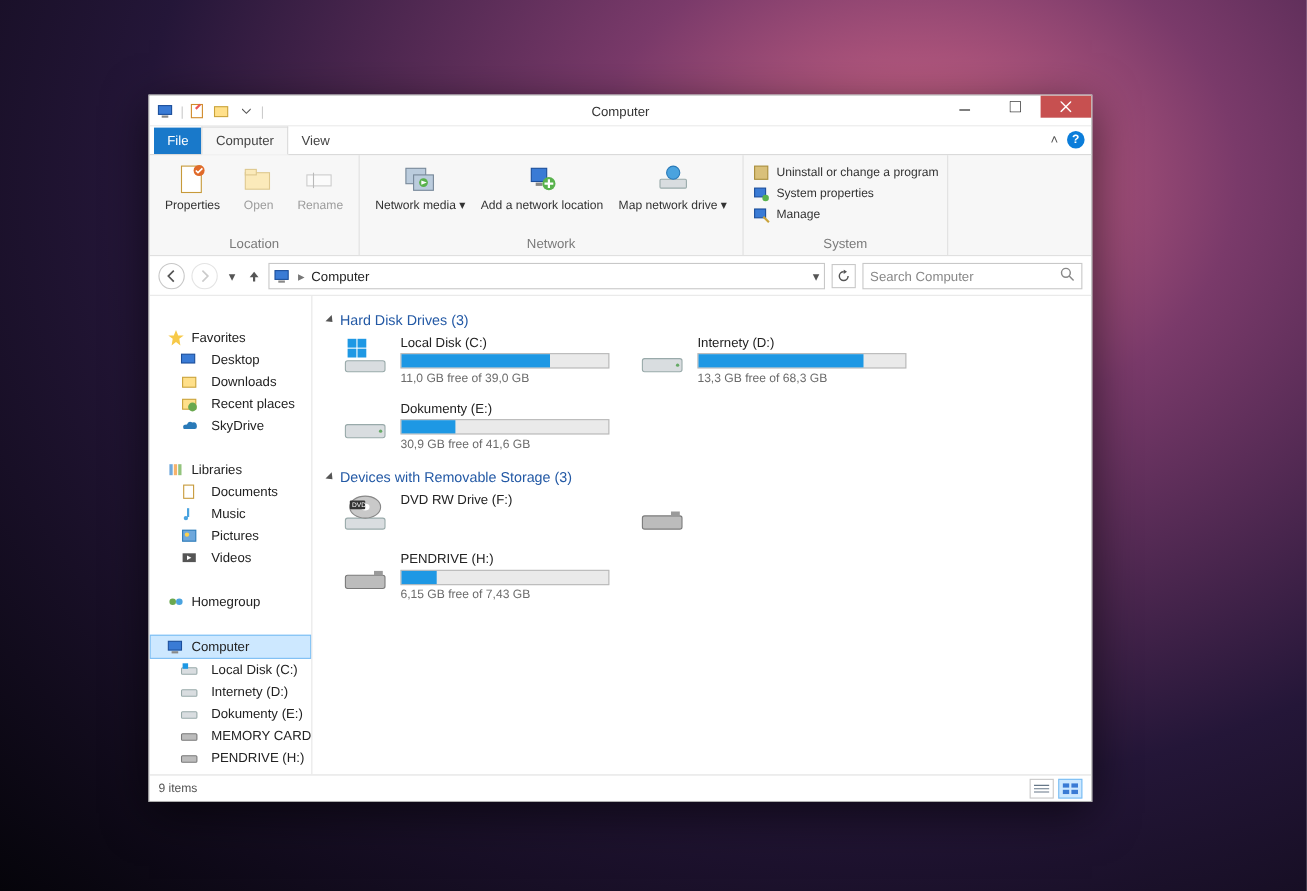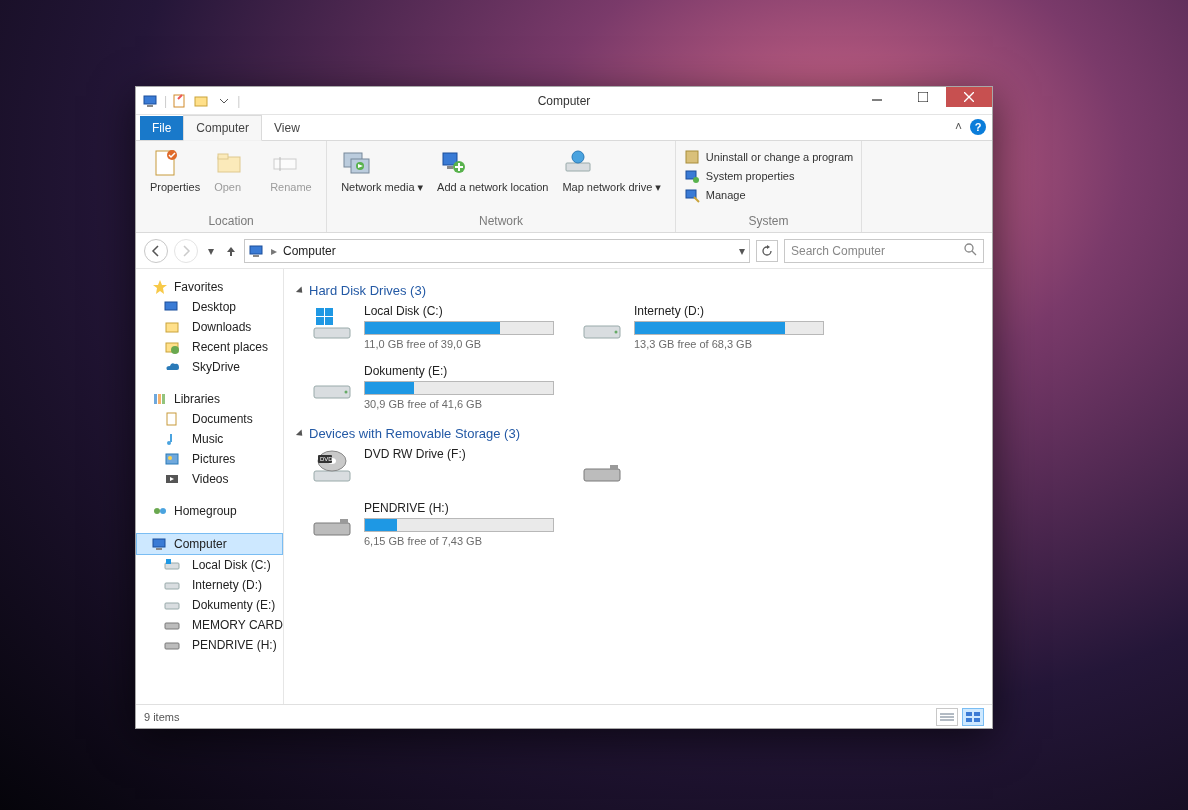--- a/index.html
+++ b/index.html
@@ -24,21 +24,21 @@
   .rtab.file { background:#1979ca; color:#fff; }
   .rtab.active { border:1px solid #dadada; border-bottom:1px solid #f1f1f1; background:#f7f7f7; position:relative; top:1px; }
   .ribbon-right { position:absolute; right:6px; top:4px; display:flex; gap:8px; align-items:center; }
   .help { width:16px; height:16px; border-radius:50%; background:#0b7dda; color:#fff; font-weight:bold; display:flex; align-items:center; justify-content:center; font-size:11px; }
 
   
   .ribbon { height: 92px; background:#f7f7f7; border-bottom:1px solid #dadada; display:flex; }
   .rgroup { border-right:1px solid #e0e0e0; padding:4px 8px 2px 8px; display:flex; flex-direction:column; }
   .rgroup-items { flex:1; display:flex; align-items:flex-start; gap:2px; }
   .rgroup-label { text-align:center; font-size:12px; color:#7a7a7a; padding:2px 0; }
-  .rb { display:flex; flex-direction:column; align-items:flex-start; justify-content:flex-start; padding:2px 6px; min-width:54px; }
+  .rb { display:flex; flex-direction:column; align-items:center; justify-content:flex-start; padding:2px 6px; min-width:54px; }
   .rb .ic { width:32px; height:32px; margin-bottom:2px; display:flex; align-items:center; justify-content:center; }
   .rb .lbl { font-size:11px; text-align:center; line-height:13px; color:#333; }
   .rb.disabled .lbl { color:#9c9c9c; }
   .rb.disabled .ic { opacity:.55; }
   .syslist { display:flex; flex-direction:column; gap:3px; padding-top:4px; }
   .sysitem { display:flex; align-items:center; gap:6px; font-size:11px; color:#333; }
   .sysitem .sic { width:16px; height:16px; }
 
   
   .navrow { height:36px; background:#fff; border-bottom:1px solid #e6e6e6; display:flex; align-items:center; padding:0 8px; gap:6px; }
@@ -50,21 +50,21 @@
   .addr-right { display:flex; align-items:center; gap:6px; color:#555; }
   .refresh { width:22px; height:22px; border:1px solid #c8c8c8; display:flex; align-items:center; justify-content:center; color:#555;}
   .searchbox { width:200px; height:24px; border:1px solid #c8c8c8; display:flex; align-items:center; padding:0 6px; color:#888; }
   .searchbox input { border:none; outline:none; flex:1; font-size:12px; color:#222; }
   .searchbox input::placeholder { color:#888; }
 
   
   .body { flex:1; display:flex; min-height:0; background:#fff; }
   .sidebar { width:148px; border-right:1px solid #e6e6e6; padding:8px 0 8px 0; overflow:hidden; }
   .sgroup { margin-bottom:12px; }
-  .shead { display:flex; align-items:center; gap:6px; padding:2px 6px 2px 16px; font-size:12px; color:#222; }
+  .shead { display:flex; align-items:center; gap:6px; padding:2px 6px 2px 16px; font-size:12px; color:#222;margin-top:20px; }
   .sitem { display:flex; align-items:center; gap:12px; padding:2px 6px 2px 28px; font-size:12px; color:#222; white-space:nowrap; }
   .sitem.selected, .shead.selected { background:#cde8ff; border:1px solid #7abdf3; padding-left:27px; }
   .shead.selected { padding-left:15px; }
   .sic16 { width:16px; height:16px; flex:none; display:flex; align-items:center; justify-content:center; }
 
   .content { flex:1; padding:10px 14px; overflow:auto; }
   .catrow { display:flex; align-items:center; gap:6px; color:#2359a5; font-size:13px; margin:4px 0 6px 0; }
   .catrow .tri { width:0; height:0; border-left:5px solid #555; border-top:4px solid transparent; border-bottom:4px solid transparent; transform:rotate(45deg); }
   .drives { display:flex; flex-wrap:wrap; gap:14px 30px; margin-left:12px; margin-bottom:16px; }
   .drive { width:240px; display:flex; gap:10px; align-items:flex-start; }

